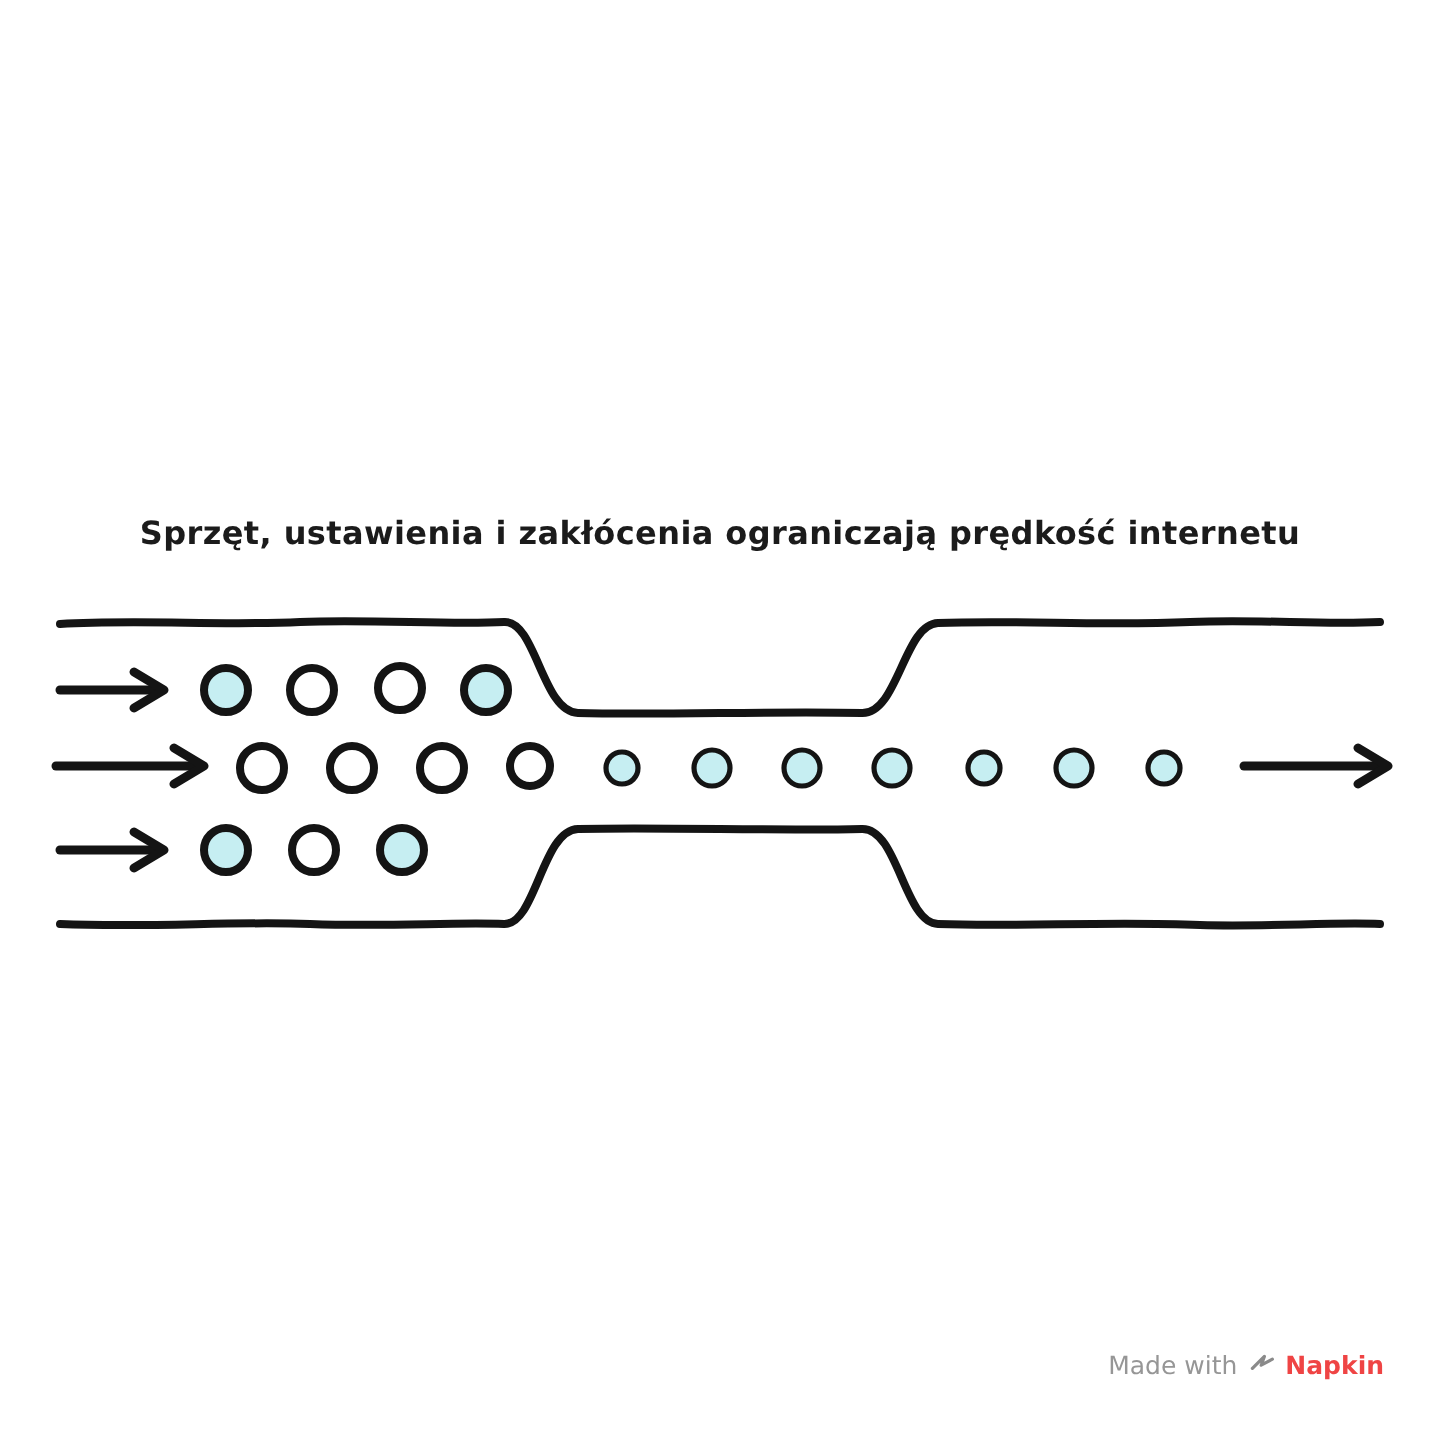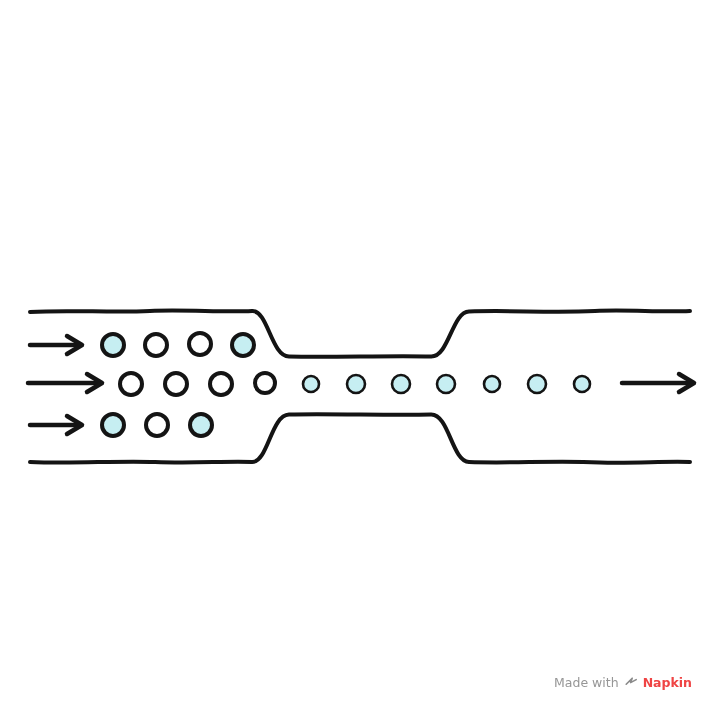--- a/index.html
+++ b/index.html
@@ -51,20 +51,21 @@
     display: inline-block;
     width: 14px;
     height: 14px;
   }
 </style>
 </head>
 <body>
 
 <div class="canvas">
 
+  <div class="diagram-title">Sprzęt, ustawienia i zakłócenia ograniczają prędkość internetu</div>
 
   <svg class="diagram-svg" viewBox="0 0 720 720" aria-hidden="true">
       <path d="M30 312 C70 309.5 110 313 150 311 C185 309.5 225 312.5 252 311 C268 310 271 356 289 356.5 C330 357.5 390 355.5 431 356.5 C449 357 452 312 469 311.5 C510 310 550 313 595 311 C630 309.5 660 312.5 690 311" fill="none" stroke="#141414" stroke-width="4" stroke-linecap="round" stroke-linejoin="round"></path>
       <path d="M30 462 C75 464 115 460.5 155 462 C195 463.5 225 461 252 462 C268 462.5 271 415 289 414.5 C330 413.5 390 415.5 431 414.5 C449 414 452 461.5 469 462 C510 463.5 555 460.5 600 462.5 C635 463.5 665 461 690 462" fill="none" stroke="#141414" stroke-width="4" stroke-linecap="round" stroke-linejoin="round"></path>
       <line x1="30" y1="345" x2="78" y2="345" stroke="#141414" stroke-width="4.5" stroke-linecap="round"></line>
       <path d="M 67 336 L 82 345 L 67 354" fill="none" stroke="#141414" stroke-width="4.5" stroke-linecap="round" stroke-linejoin="round"></path>
       <line x1="28" y1="383" x2="98" y2="383" stroke="#141414" stroke-width="4.5" stroke-linecap="round"></line>
       <path d="M 87 374 L 102 383 L 87 392" fill="none" stroke="#141414" stroke-width="4.5" stroke-linecap="round" stroke-linejoin="round"></path>
       <line x1="30" y1="425" x2="78" y2="425" stroke="#141414" stroke-width="4.5" stroke-linecap="round"></line>
       <path d="M 67 416 L 82 425 L 67 434" fill="none" stroke="#141414" stroke-width="4.5" stroke-linecap="round" stroke-linejoin="round"></path>

